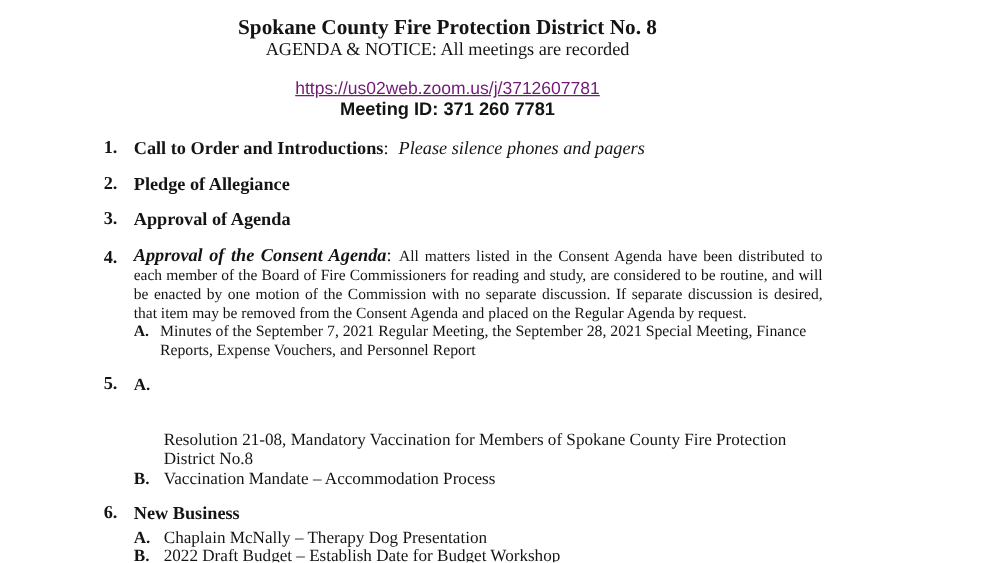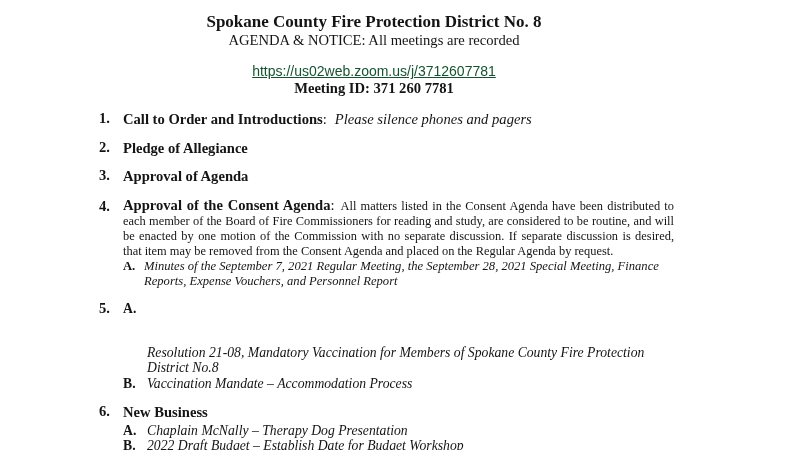--- a/index.html
+++ b/index.html
@@ -4,42 +4,41 @@
 <style>
   html, body { margin: 0; padding: 0; background: #ffffff; }
   .page {
     position: relative;
     width: 716px;
     height: 450px;
     background: #ffffff;
     overflow: hidden;
     font-family: "Liberation Serif", serif;
     color: #141414;
-    padding-left: 16px;
   }
   
   .header { text-align: center; padding-top: 12px; }
   .doc-title {
     font-size: 17px;
     font-weight: bold;
     line-height: 20px;
   }
   .hline { font-size: 14.6px; line-height: 17px; }
   .linkblock { margin-top: 13px; }
   .zoom-link {
     display: inline-block;
     font-family: "Liberation Sans", sans-serif;
     font-size: 14px;
     line-height: 16px;
-    color: #14532d;
+    color: #701a75;
     text-decoration: underline;
     cursor: pointer;
   }
   .meeting-id {
-    font-family: Liberation Serif, serif;
+    font-family: Liberation Sans, sans-serif;
     font-size: 14.6px;
     font-weight: bold;
     line-height: 16px;
   }
   
   .agenda { margin-top: 14px; padding-left: 83px; padding-right: 58px; }
   .item { display: flex; align-items: flex-start; }
   .item-gap { margin-bottom: 10px; }
   .num {
     flex: none;
@@ -52,28 +51,28 @@
   .it-title { font-weight: bold; font-size: 14.6px; line-height: 17.5px; margin-top: 34px; }
   .colon { font-size: 14.6px; }
   .note { font-size: 14.6px; margin-left: 8px; margin-top: 22px; }
   
   .desc {
     margin: 0;
     font-size: 12.4px;
     line-height: 15px;
     text-align: justify;
   }
-  .desc .it-title { line-height: 15px; }
+  .desc .it-title { line-height: 15px; font-style: italic; }
   .desc-text { margin-left: 6px; }
   .sub { display: flex; align-items: flex-start; }
   .sub-sm { font-size: 12.6px; line-height: 15px; }
   .sub-sm .letter { flex: none; width: 21px; font-weight: bold; }
   .sub-lg { font-size: 13.7px; line-height: 15.5px; }
   .sub-lg .letter { flex: none; width: 24px; font-weight: bold; }
-  .sub-text { display: block; font-style: italic; }
+  .sub-text { display: block; }
   .wrap-5a { max-width: 585px; margin-top: 44px; }
   .mt-sub { margin-top: 1px; }
   .item5 { margin-top: 11px; }
   .item6 { margin-top: 12px; }
 </style>
 </head>
 <body>
 
 <div class="page">
 

